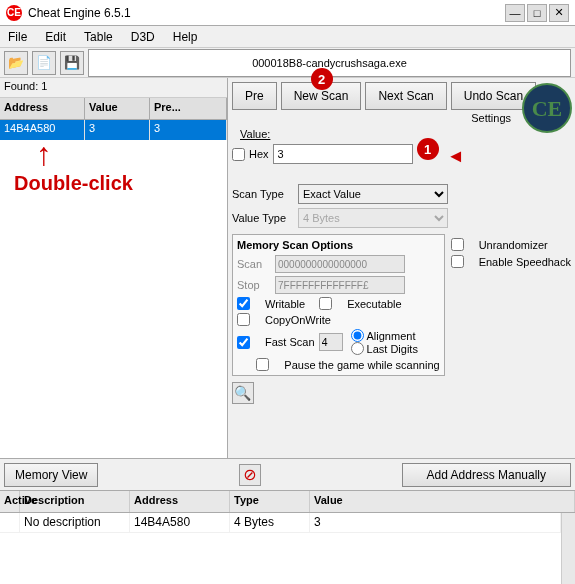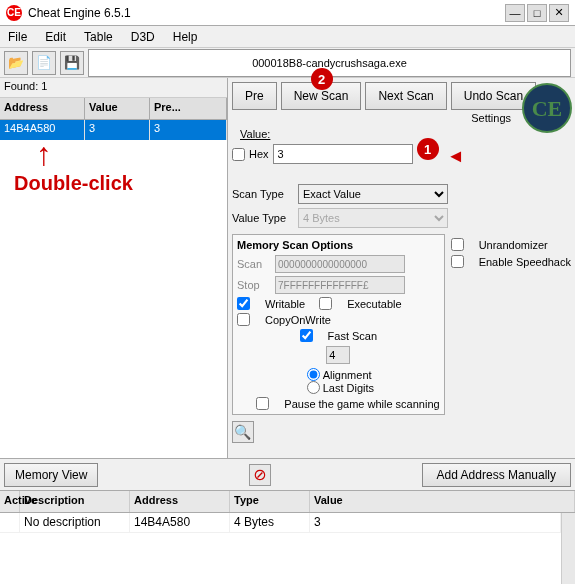--- a/index.html
+++ b/index.html
@@ -281,21 +281,20 @@
     .radio-label {
       font-size: 11px;
       display: flex;
       align-items: center;
       gap: 3px;
     }
     .fast-scan-row {
       display: flex;
       align-items: center;
       gap: 4px;
-      flex-direction: column;
     }
     .fast-scan-input {
       width: 24px;
       height: 18px;
       border: 1px solid #aaa;
       background: #e8e8e8;
       font-size: 11px;
       padding: 0 2px;
     }
     .pause-row {
@@ -344,21 +343,21 @@
       border: 1px solid #999;
       background: #e8e8e8;
       cursor: pointer;
       margin: 0 auto;
       display: flex; align-items: center; justify-content: center;
       color: #c00;
       font-size: 16px;
     }
     .add-addr-btn {
       height: 24px;
-      padding: 0 14px;
+      padding: 0 24px;
       border: 1px solid #888;
       background: linear-gradient(to bottom, #f5f5f5, #e0e0e0);
       cursor: pointer;
       font-size: 12px;
       margin-left: auto;
     }
 
     
     .addr-table {
       flex: 1;

